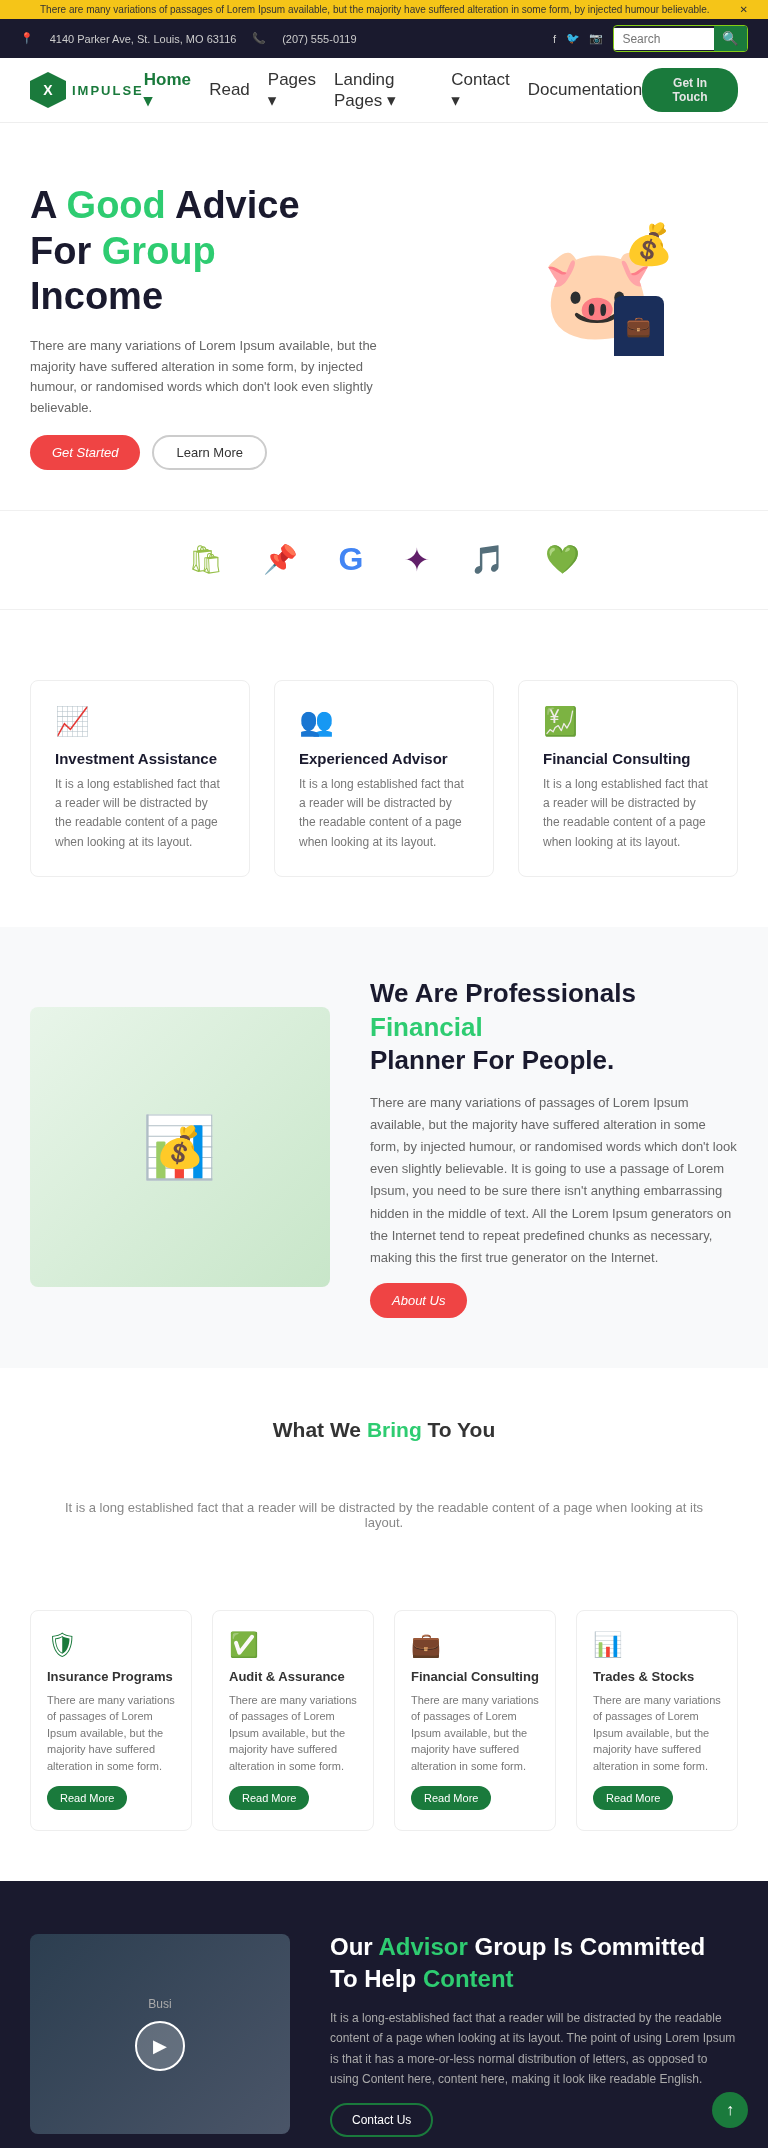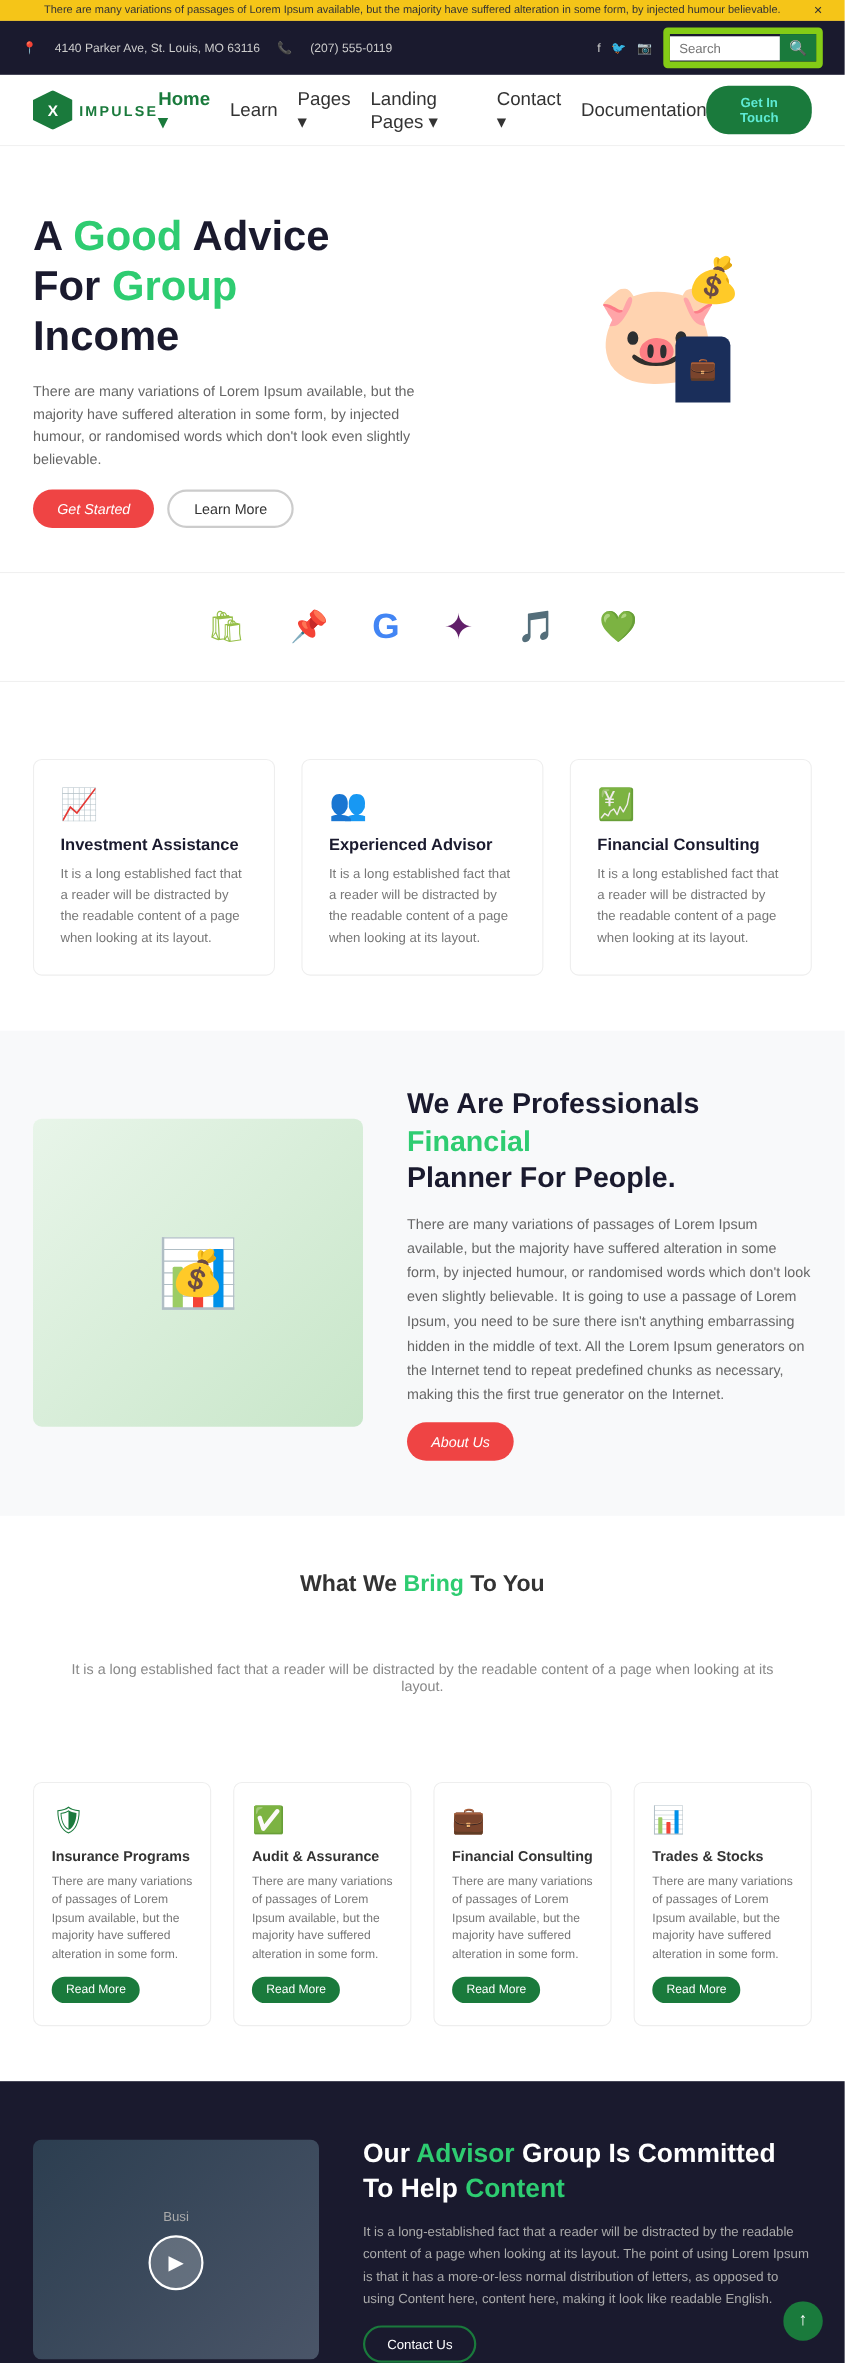--- a/index.html
+++ b/index.html
@@ -12,24 +12,24 @@
     .top-bar-notice { background: #f5c518; color: #333; font-size: 10px; padding: 4px 10px; text-align: center; }
 
     
     .header { display: flex; align-items: center; justify-content: space-between; padding: 10px 30px; border-bottom: 1px solid #eee; }
     .logo { display: flex; align-items: center; gap: 6px; }
     .logo-icon { width: 36px; height: 36px; background: #1a7a3c; clip-path: polygon(50% 0%, 100% 25%, 100% 75%, 50% 100%, 0% 75%, 0% 25%); display: flex; align-items: center; justify-content: center; color: #fff; font-weight: bold; font-size: 14px; }
     .logo-text { font-weight: bold; font-size: 13px; color: #1a7a3c; letter-spacing: 2px; }
     nav { display: flex; gap: 18px; align-items: center; font-size: 17px; }
     nav a { color: #333; text-decoration: none; }
     nav a.active { color: #1a7a3c; font-weight: bold; }
-    .nav-search { display: flex; align-items: center; border: 6px solid #84cc16; border-radius: 4px; overflow: hidden; }
+    .nav-search { display: flex; align-items: center; border: 1px solid #84cc16; border-radius: 4px; overflow: hidden; }
     .nav-search input { border: none; outline: none; padding: 4px 8px; font-size: 12px; width: 100px; }
     .nav-search button { background: #1a7a3c; color: #fff; border: none; padding: 5px 8px; cursor: pointer; }
-    .btn-touch { background: #1a7a3c; color: #5eead4; border: none; padding: 8px 16px; border-radius: 20px; font-size: 12px; cursor: pointer; font-weight: bold; }
+    .btn-touch { background: #1a7a3c; color: #e5e5e5; border: none; padding: 8px 16px; border-radius: 20px; font-size: 12px; cursor: pointer; font-weight: bold; }
 
     
     .hero { padding: 60px 30px 40px; display: flex; align-items: flex-start; justify-content: space-between; background: #fff; }
     .hero-content { flex: 1; max-width: 380px; }
     .hero-title { font-size: 38px; font-weight: 800; line-height: 1.2; color: #1a1a2e; }
     .hero-title .green { color: #2ecc71; }
     .hero-desc { font-size: 13px; color: #666; margin: 16px 0; line-height: 1.6; }
     .hero-btns { display: flex; gap: 12px; }
     .btn-primary { background: #ef4444; color: #fff; border: none; padding: 10px 22px; border-radius: 24px; font-size: 13px; cursor: pointer; font-style: italic; }
     .btn-outline { background: #fff; color: #333; border: 2px solid #ccc; padding: 2px 22px; border-radius: 24px; font-size: 13px; cursor: pointer; }
@@ -104,21 +104,21 @@
   </div>
 </div>
 
 <header class="header">
   <div class="logo">
     <div class="logo-icon">X</div>
     <span class="logo-text">IMPULSE</span>
   </div>
   <nav>
     <a href="#" class="active">Home ▾</a>
-    <a href="#">Learn</a>
+    <a href="#">Read</a>
     <a href="#">Pages ▾</a>
     <a href="#">Landing Pages ▾</a>
     <a href="#">Contact ▾</a>
     <a href="#">Documentation</a>
   </nav>
   <button class="btn-touch">Get In Touch</button>
 </header>
 
 <section class="hero">
   <div class="hero-content">

